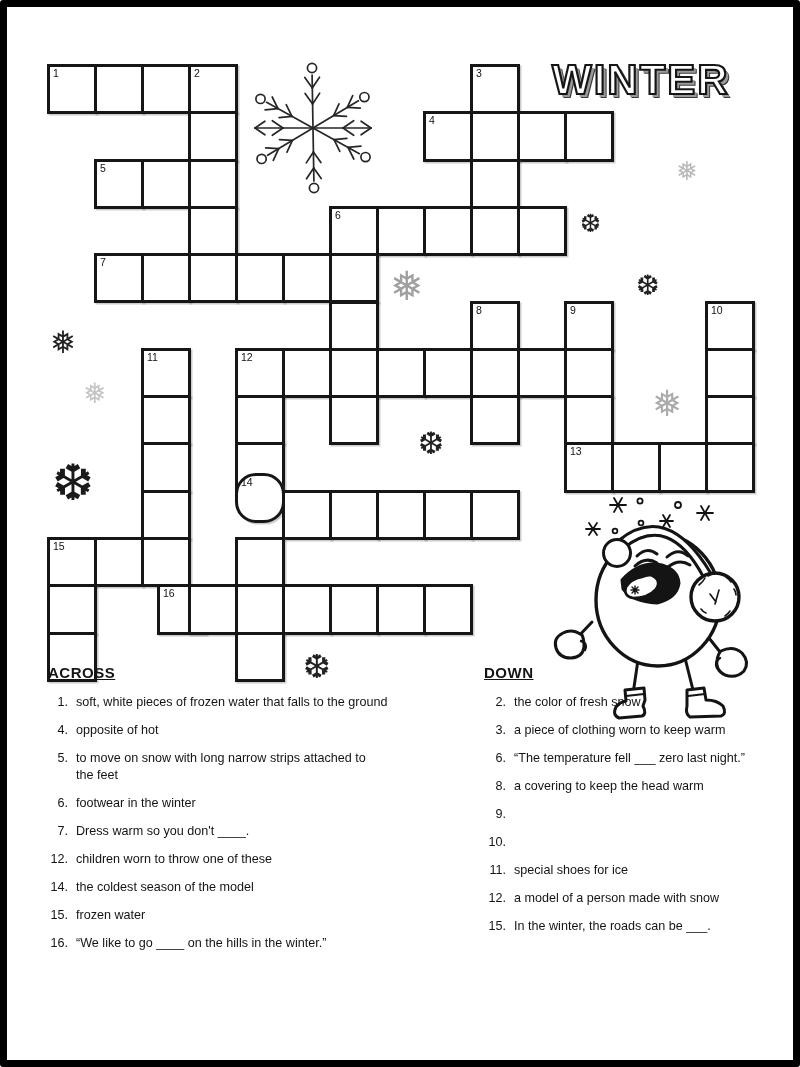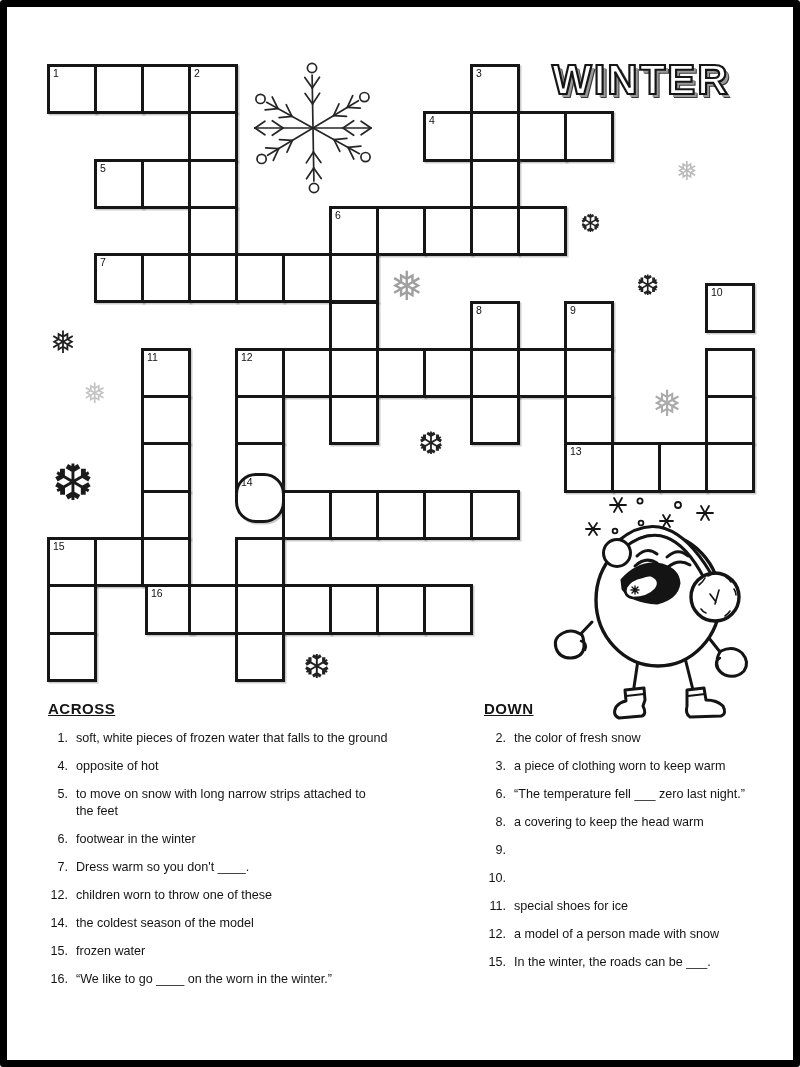--- a/index.html
+++ b/index.html
@@ -11,21 +11,21 @@
   .title{position:absolute;left:552px;top:56px;font-size:42px;font-weight:bold;letter-spacing:2px;
          color:#fff;-webkit-text-stroke:2.2px #161616;text-shadow:3px 3px 0 #9a9a9a,4px 4px 0 #3a3a3a;z-index:5;}
 
   
   .grid{position:absolute;left:47px;top:64px;z-index:3;}
   .cell{position:absolute;width:50px;height:50.3px;box-sizing:border-box;background:#fff;
         border:3px solid #161616;box-shadow:1.5px 1.5px 0 rgba(110,110,110,.35);}
   .cellnum{position:absolute;top:0px;left:3px;font-size:10.5px;line-height:12px;font-weight:normal;color:#111;}
 
   
-  .clues{position:absolute;top:700px;z-index:4;}
+  .clues{position:absolute;top:664px;z-index:4;}
   .clues.across{left:48px;width:404px;}
   .clues.down{left:484px;width:264px;}
   .clue-header{font-size:15px;font-weight:bold;text-decoration:underline;letter-spacing:.5px;margin-bottom:13px;}
   .clue{display:flex;margin-bottom:11.5px;font-size:12.6px;line-height:16.5px;}
   .clue .num{flex:none;width:20px;text-align:right;margin-right:8px;}
   .clues.down .clue .num{width:22px;}
   .clue .txt{white-space:pre-line;}
   .clue.wide .txt{word-spacing:3.2px;}
 
   
@@ -91,21 +91,21 @@
       <div class="cell" style="left: 188px; top: 189.2px;"></div>
       <div class="cell" style="left: 235px; top: 189.2px;"></div>
       <div class="cell" style="left: 282px; top: 189.2px;"></div>
       <div class="cell" style="left: 282px; top: 236.5px;"></div>
       <div class="cell" style="left: 423px; top: 236.5px;">
         <span class="cellnum">8</span>
       </div>
       <div class="cell" style="left: 517px; top: 236.5px;">
         <span class="cellnum">9</span>
       </div>
-      <div class="cell" style="left: 658px; top: 219px;">
+      <div class="cell" style="left: 658px; top: 237px;">
         <span class="cellnum">10</span>
       </div>
       <div class="cell" style="left: 94px; top: 283.8px;">
         <span class="cellnum">11</span>
       </div>
       <div class="cell" style="left: 188px; top: 283.8px;">
         <span class="cellnum">12</span>
       </div>
       <div class="cell" style="left: 235px; top: 283.8px;"></div>
       <div class="cell" style="left: 282px; top: 283.8px;"></div>
@@ -138,21 +138,21 @@
       <div class="cell" style="left: 329px; top: 425.7px;"></div>
       <div class="cell" style="left: 376px; top: 425.7px;"></div>
       <div class="cell" style="left: 423px; top: 425.7px;"></div>
       <div class="cell" style="left: 0px; top: 473px;">
         <span class="cellnum">15</span>
       </div>
       <div class="cell" style="left: 47px; top: 473px;"></div>
       <div class="cell" style="left: 94px; top: 473px;"></div>
       <div class="cell" style="left: 188px; top: 473px;"></div>
       <div class="cell" style="left: 0px; top: 520.3px;"></div>
-      <div class="cell" style="left: 98px; top: 520.3px;">
+      <div class="cell" style="left: 110px; top: 520.3px;">
         <span class="cellnum">16</span>
       </div>
       <div class="cell" style="left: 141px; top: 520.3px;"></div>
       <div class="cell" style="left: 188px; top: 520.3px;"></div>
       <div class="cell" style="left: 235px; top: 520.3px;"></div>
       <div class="cell" style="left: 282px; top: 520.3px;"></div>
       <div class="cell" style="left: 329px; top: 520.3px;"></div>
       <div class="cell" style="left: 376px; top: 520.3px;"></div>
       <div class="cell" style="left: 0px; top: 567.6px;"></div>
       <div class="cell" style="left: 188px; top: 567.6px;"></div>
@@ -279,21 +279,21 @@
         <div class="clue">
           <span class="num">14.</span>
           <span class="txt">the coldest season of the model</span>
         </div>
         <div class="clue">
           <span class="num">15.</span>
           <span class="txt">frozen water</span>
         </div>
         <div class="clue">
           <span class="num">16.</span>
-          <span class="txt">“We like to go ____ on the worn in the winter.”</span>
+          <span class="txt">“We like to go ____ on the hills in the winter.”</span>
         </div>
       </div>
   </div>
 
   <div class="clues down">
     <div class="clue-header">DOWN</div>
     <div>
         <div class="clue">
           <span class="num">2.</span>
           <span class="txt">the color of fresh snow</span>

